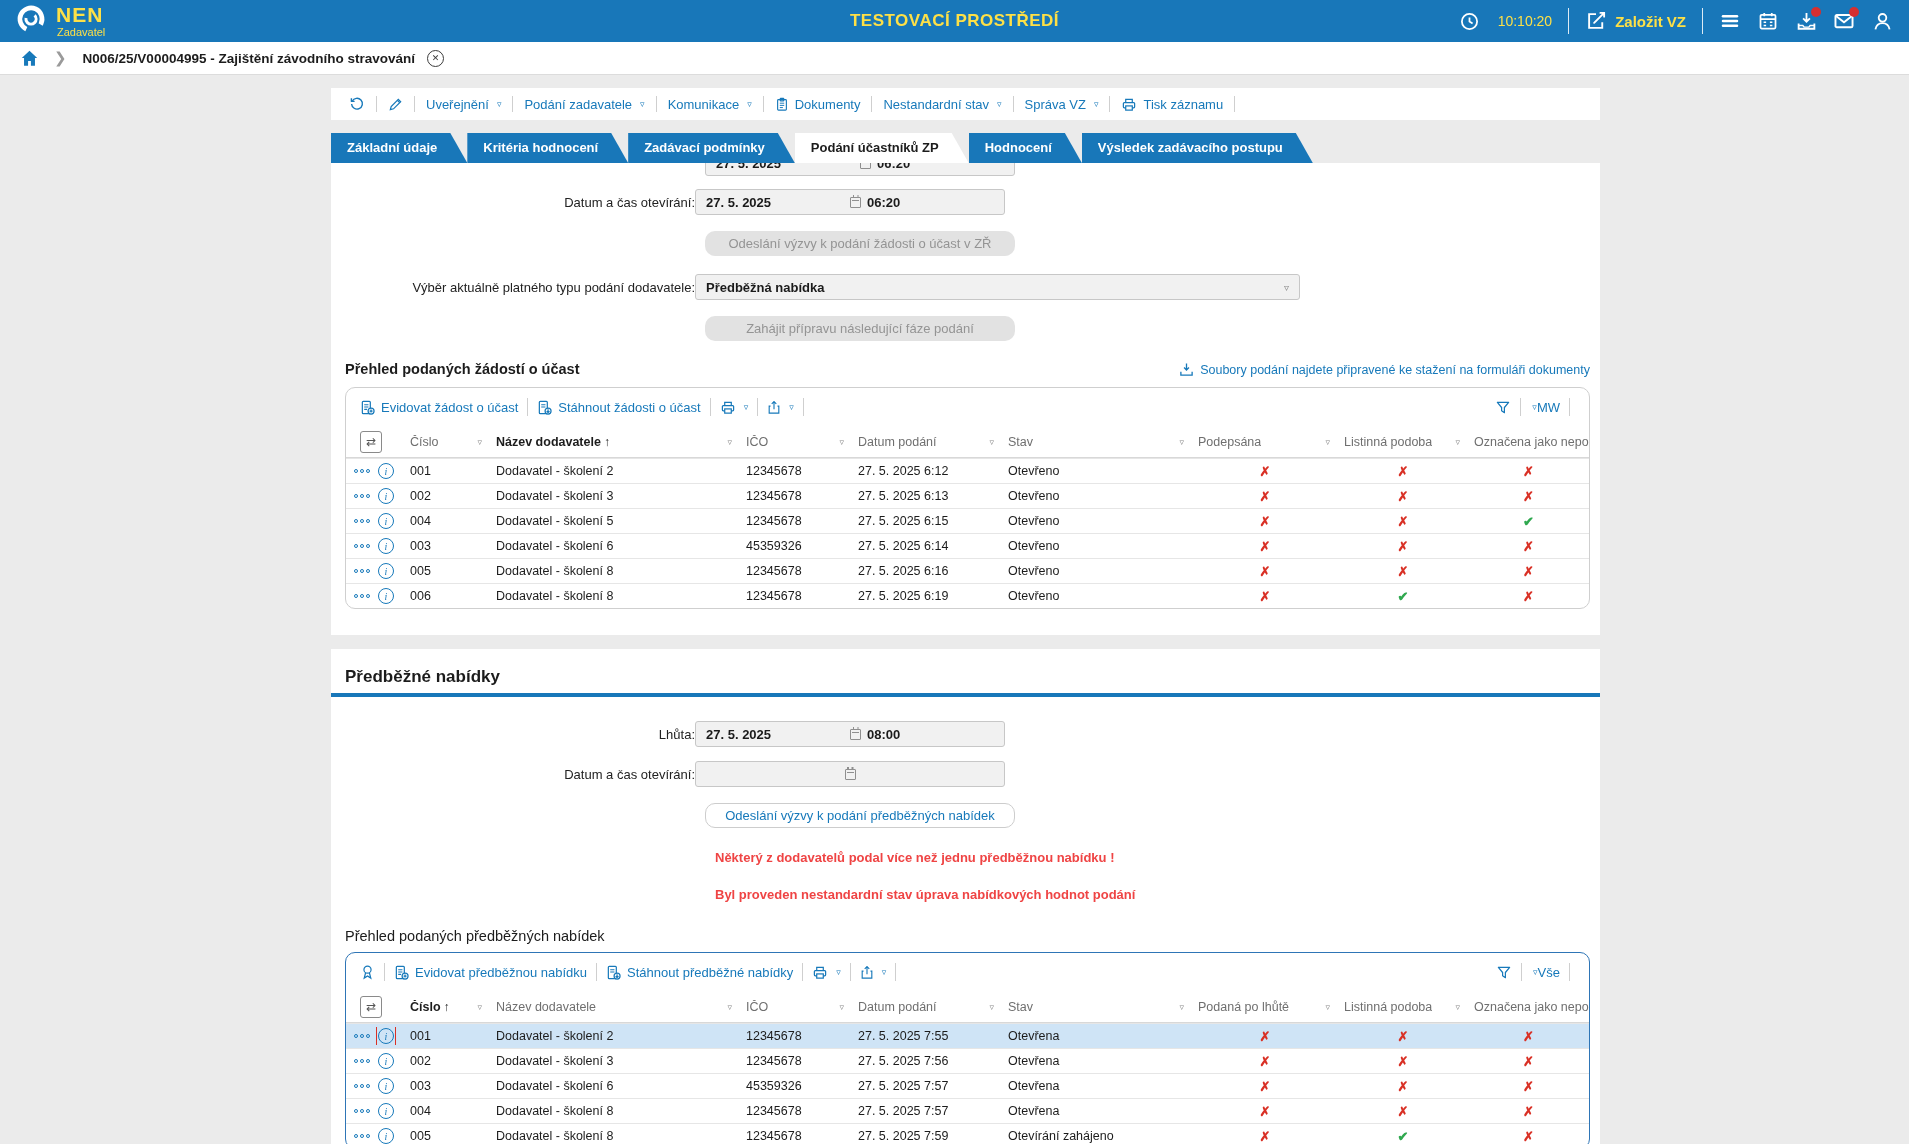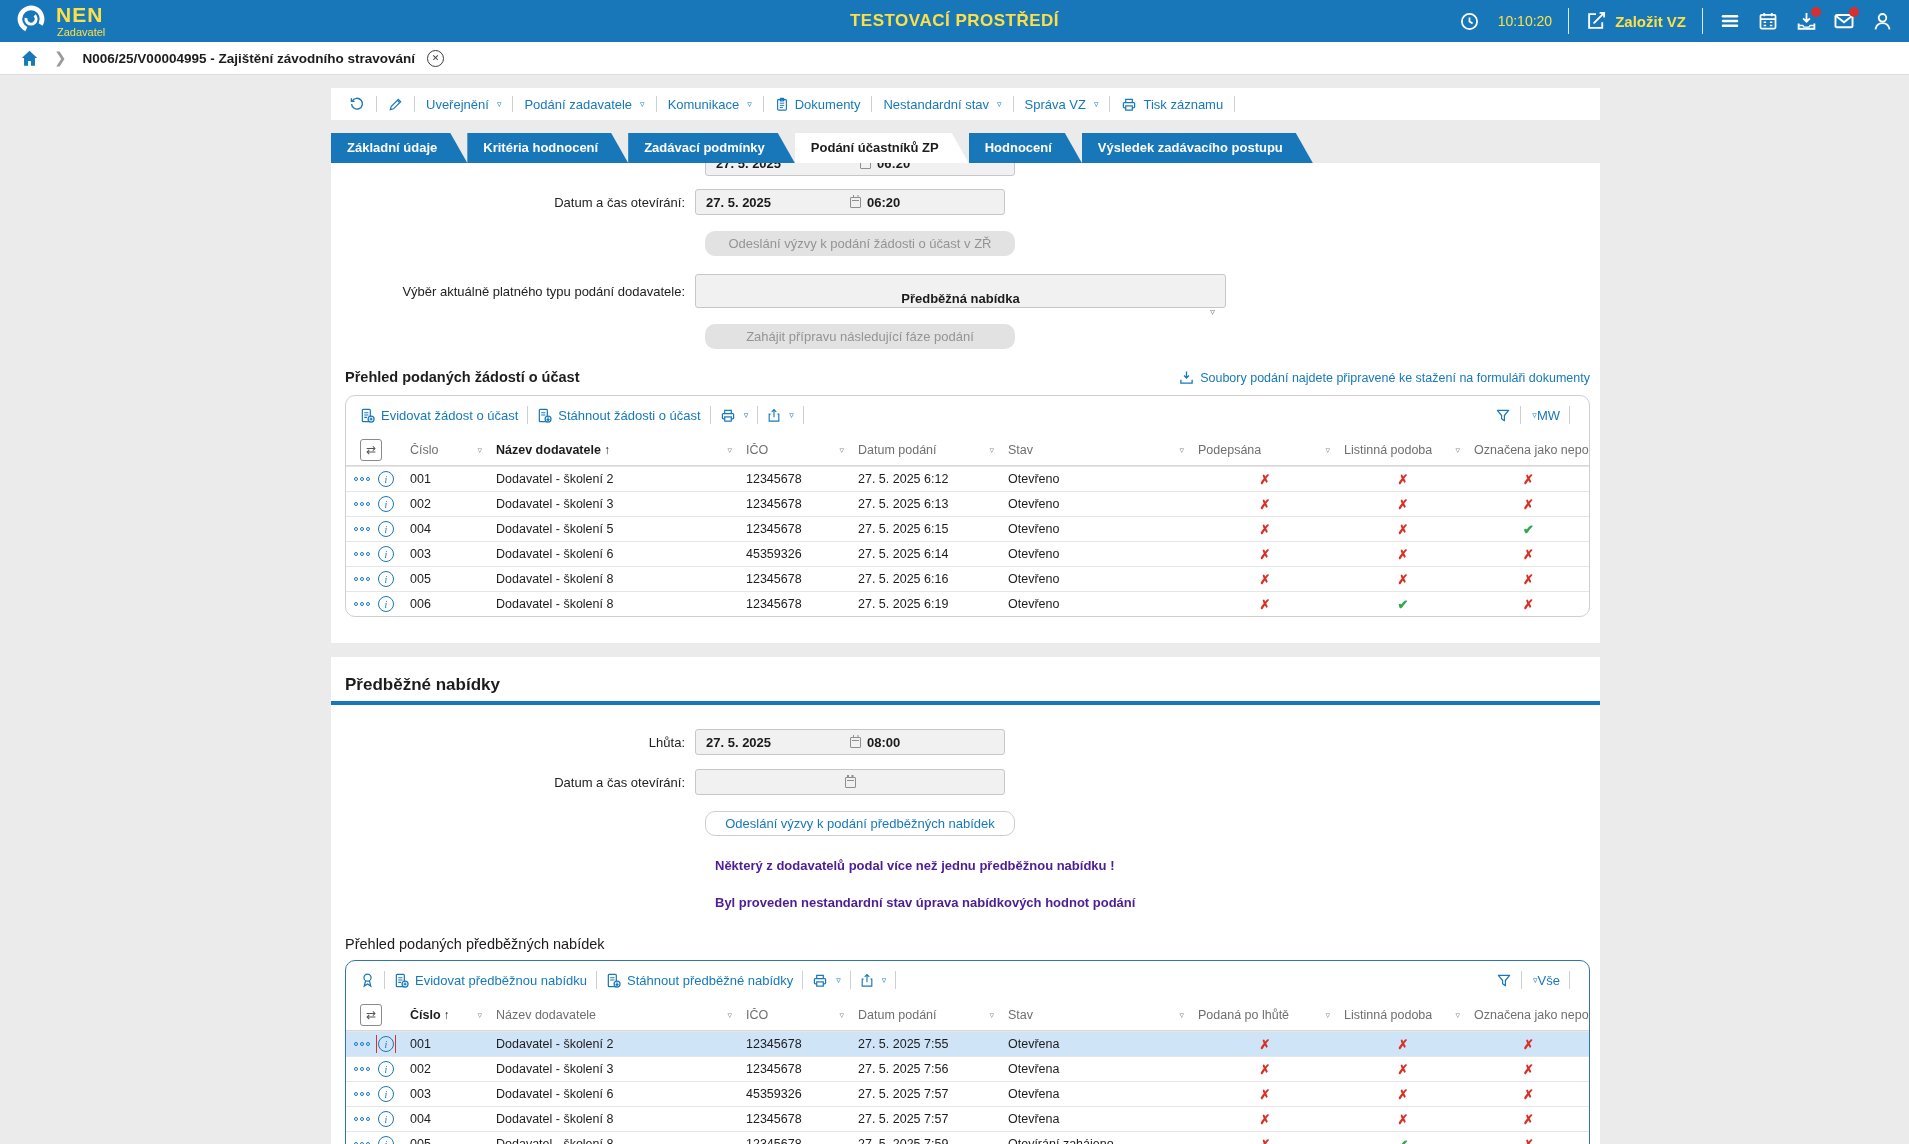--- a/index.html
+++ b/index.html
@@ -46,36 +46,36 @@
   
   .card { background:#fff; width:100%; }
   .card-a { padding-bottom:26px; }
   .gap { height:14px; }
   .card-b { padding-top:8px; min-height:495px; }
 
   
   .clip-row { height:14px; overflow:hidden; margin-left:374px; width:310px; position:relative; }
   .clip-row .dtfield { margin-top:-13px; }
   .frow { display:flex; align-items:center; }
-  .frow label { width:364px; text-align:right; padding-right:10px; font-size:13px; color:#222; }
+  .frow label { width:364px; text-align:right; font-size:13px; color:#222; }
   .dtfield { width:310px; height:26px; background:#f1f1f1; border:1px solid #c7c7c7; border-radius:3px; display:flex; align-items:center; font-size:13px; font-weight:bold; color:#1b1b1b; }
   .dtfield .dpart { padding-left:10px; width:50%; }
   .dtfield .tpart { display:flex; align-items:center; gap:6px; }
   .dtfield.empty { justify-content:center; }
   .calico { width:11px; height:11px; border:1.4px solid #8f8f8f; border-radius:1px; position:relative; display:inline-block; }
   .calico::before { content:""; position:absolute; left:1px; right:1px; top:2px; height:1.2px; background:#8f8f8f; }
   .calico::after { content:""; position:absolute; top:-3px; left:1.5px; width:1.5px; height:3px; background:#8f8f8f; box-shadow:4.5px 0 0 #8f8f8f; }
   .btn { margin-left:374px; width:310px; height:25px; border:none; border-radius:10px; font-size:13px; font-family:inherit; cursor:pointer; }
   .btn.disabled { background:#e2e2e2; color:#949494; }
   .btn.white { background:#fff; border:1px solid #cdcdcd; color:#1779ba; }
-  .selfield { width:531px; height:26px; background:#f1f1f1; border:1px solid #c7c7c7; border-radius:3px; display:flex; align-items:center; font-size:13px; font-weight:bold; color:#1b1b1b; padding:16px 10px; cursor:pointer;flex-direction:column; }
+  .selfield { width:605px; height:26px; background:#f1f1f1; border:1px solid #c7c7c7; border-radius:3px; display:flex; align-items:center; font-size:13px; font-weight:bold; color:#1b1b1b; padding:8px 10px; cursor:pointer; }
   .selfield .chev { margin-left:auto; color:#8a8a8a; font-size:10px; font-weight:normal; }
   .mt12{margin-top:12px}.mt14{margin-top:14px}.mt16{margin-top:16px}.mt18{margin-top:18px}.mt22{margin-top:22px}.mt24{margin-top:24px}
 
-  .warn { margin-left:384px; font-size:13px; font-weight:bold; color:#4c1d95; }
+  .warn { margin-left:384px; font-size:13px; font-weight:bold; color:#ef4444; }
 
   
   .sec-head { display:flex; align-items:flex-end; justify-content:space-between; margin:20px 10px 10px 14px; }
   .sec-head h3 { font-size:14.5px; font-weight:bold; color:#1c1c1c; }
   .dl-link { display:flex; align-items:center; gap:6px; color:#1779ba; font-size:12.5px; cursor:pointer; }
   .h2row { margin:10px 0 0 14px; }
   .h2row h2 { font-size:17px; font-weight:bold; color:#1c1c1c; }
   .blue-rule { height:4px; background:#1877b9; margin-top:6px; }
   .h3solo { margin:26px 0 8px 14px; font-size:14.5px; font-weight:normal; }
 

